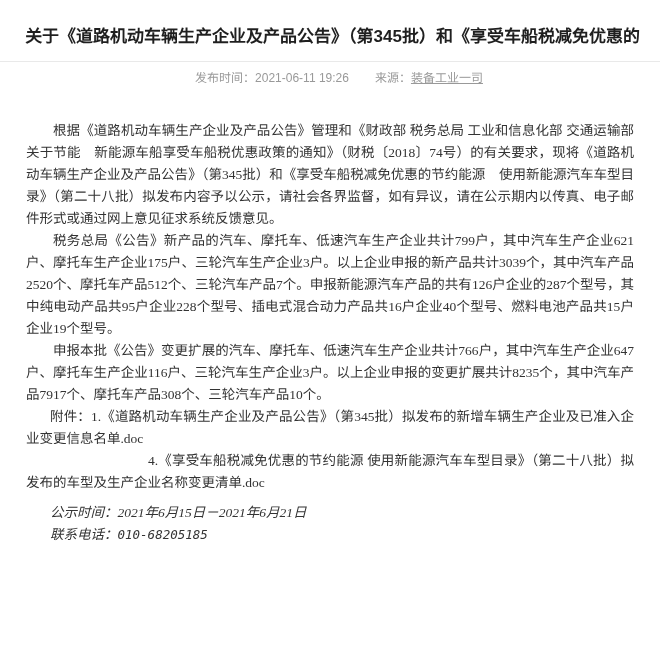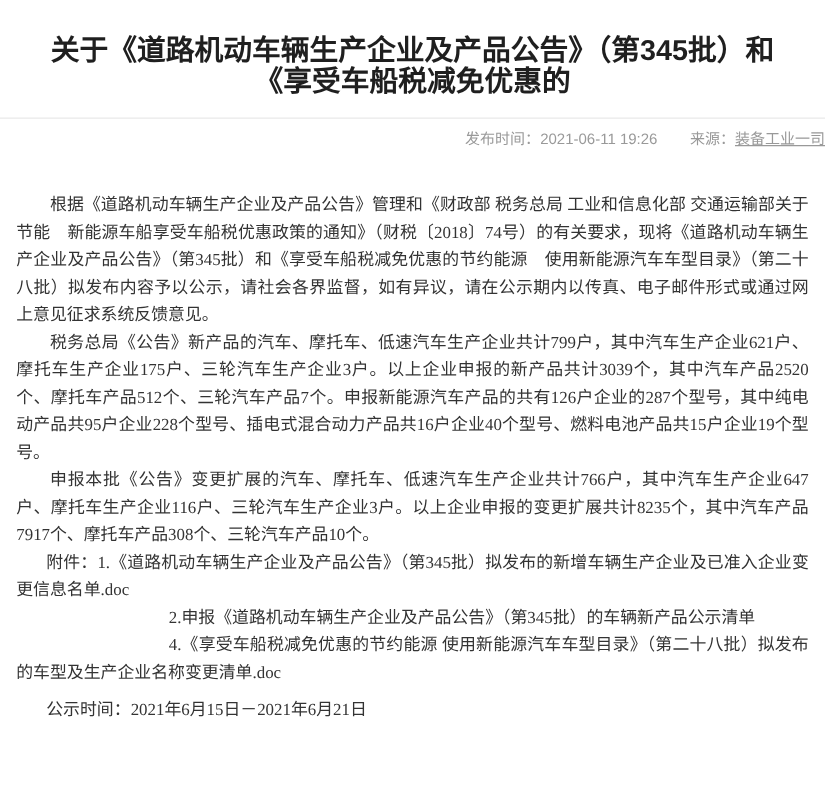--- a/index.html
+++ b/index.html
@@ -11,66 +11,66 @@
     font-family: "Liberation Sans", sans-serif;
   }
   .page {
     width: 660px;
     height: 646px;
     background: #ffffff;
     box-sizing: border-box;
   }
   .article-title {
     padding: 13px 20px 0 20px;
-    text-align: center;
+    text-align: right;
     font-family: "Liberation Sans", "DejaVu Sans", sans-serif;
     font-weight: bold;
-    font-size: 23px;
+    font-size: 17px;
     line-height: 25px;
     color: #1f1f1f;
   }
   .divider {
     border: none;
     border-top: 1px solid #e9e9e9;
     margin: 9px 0 0 0;
   }
   .meta-bar {
     margin-top: 8px;
-    text-align: right;
+    text-align: center;
     font-size: 12px;
     line-height: 17px;
     color: #999999;
     font-family: "Liberation Sans", "DejaVu Sans", sans-serif;
     padding-left: 18px;
   }
   .meta-bar .source-group { margin-left: 26px; }
   .meta-bar .source-link {
     color: #999999;
     text-decoration: underline;
     cursor: pointer;
   }
   .content {
     margin-top: 33px;
-    padding: 0 13px;
+    padding: 0 26px;
     font-family: "Liberation Serif", "DejaVu Serif", serif;
     font-size: 13.5px;
     line-height: 22px;
     color: #333333;
     text-align: justify;
   }
   .content p {
     margin: 0;
     text-indent: 2em;
   }
   .attachments { margin-top: 0; }
   .att-line-first { text-indent: 24px; }
   .att-line { text-indent: 122px; }
   .att-item { cursor: pointer; }
   .contact { margin-top: 8px; }
-  .contact div { text-indent: 24px; }
+  .contact div { text-indent: 24px; font-style: italic; }
   .ascii {
     font-family: "DejaVu Sans Mono", monospace;
     font-size: 12.5px;
   }
 </style>
 </head>
 <body>
 
 <div class="page">
 
@@ -85,22 +85,22 @@
   </div>
 
   <div class="content">
 
     <p>根据《道路机动车辆生产企业及产品公告》管理和《财政部 税务总局 工业和信息化部 交通运输部关于节能　新能源车船享受车船税优惠政策的通知》（财税〔2018〕74号）的有关要求，现将《道路机动车辆生产企业及产品公告》（第345批）和《享受车船税减免优惠的节约能源　使用新能源汽车车型目录》（第二十八批）拟发布内容予以公示，请社会各界监督，如有异议，请在公示期内以传真、电子邮件形式或通过网上意见征求系统反馈意见。</p>
     <p>税务总局《公告》新产品的汽车、摩托车、低速汽车生产企业共计799户，其中汽车生产企业621户、摩托车生产企业175户、三轮汽车生产企业3户。以上企业申报的新产品共计3039个，其中汽车产品2520个、摩托车产品512个、三轮汽车产品7个。申报新能源汽车产品的共有126户企业的287个型号，其中纯电动产品共95户企业228个型号、插电式混合动力产品共16户企业40个型号、燃料电池产品共15户企业19个型号。</p>
     <p>申报本批《公告》变更扩展的汽车、摩托车、低速汽车生产企业共计766户，其中汽车生产企业647户、摩托车生产企业116户、三轮汽车生产企业3户。以上企业申报的变更扩展共计8235个，其中汽车产品7917个、摩托车产品308个、三轮汽车产品10个。</p>
 
     <div class="attachments">
       <div class="att-line-first"><span>附件：</span><span class="att-item">1.《道路机动车辆生产企业及产品公告》（第345批）拟发布的新增车辆生产企业及已准入企业变更信息名单.doc</span></div>
-      <div class="att-line"><span class="att-item">2.申报《道路机动车辆生产企业及产品公告》（第345批）的车辆新产品公示清单</span></div>
       <div class="att-line"><span class="att-item">4.《享受车船税减免优惠的节约能源 使用新能源汽车车型目录》（第二十八批）拟发布的车型及生产企业名称变更清单.doc</span></div>
     </div>
 
     <div class="contact">
       <div><span>公示时间：</span><span>2021年6月15日－2021年6月21日</span></div>
+      <div><span>联系电话：</span><span class="ascii">010-68205185</span></div>
     </div>
 
   </div>
 </div>
 
 </body></html>

